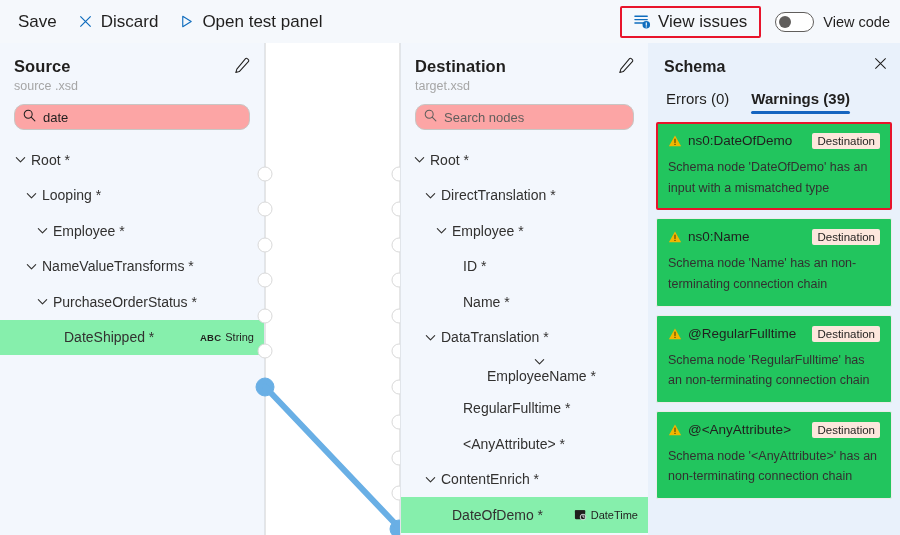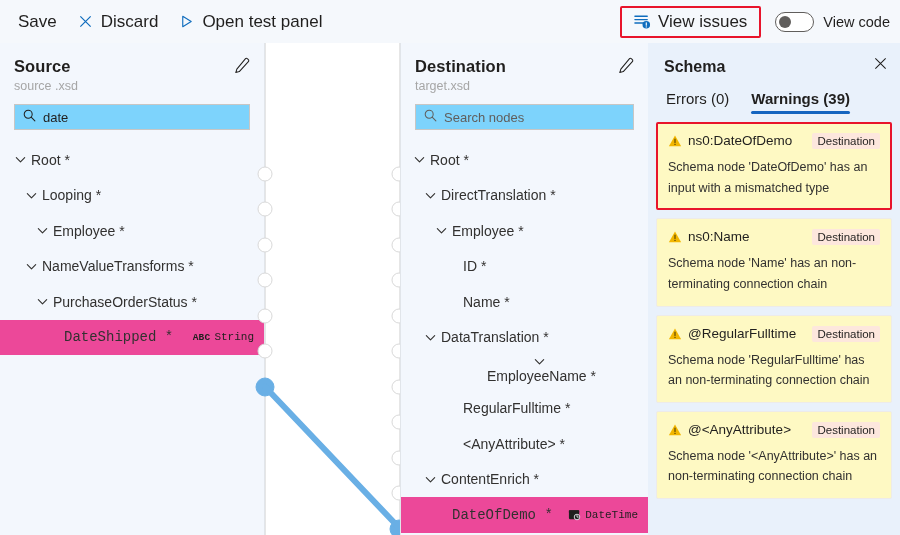--- a/index.html
+++ b/index.html
@@ -53,34 +53,34 @@
   #source-panel { left: 0; width: 265px; }
   #dest-panel   { left: 400px; width: 248px; border-right: none; border-left: 1px solid #e1e5ea; }
 
   .panel-head { padding: 14px 14px 0 14px; position: relative; }
   .panel-title { font-size: 16.5px; font-weight: bold; color: #201f1e; letter-spacing: .1px; }
   .panel-sub { font-size: 12.5px; color: #a6a6a6; margin-top: 3px; }
   .edit-ico { position: absolute; right: 13px; top: 14px; cursor: pointer; }
 
   .searchbox {
     margin: 11px 14px 0 14px; height: 26px;
-    background: #7dd3fc; border: 1px solid #c8c6c4; border-radius: 0;
+    background: #fca5a5; border: 1px solid #c8c6c4; border-radius: 10px;
     display: flex; align-items: center; gap: 7px; padding: 0 8px;
   }
   .searchbox .s-ico { flex: 0 0 auto; }
   .searchbox .s-txt { font-size: 13px; color: #201f1e; }
   .searchbox .s-txt.ph { color: #605e5c; }
 
   .tree { position: relative; margin-top: 12px; }
   .trow {
     height: 35.5px; display: flex; align-items: center;
     font-size: 14px; color: #323130; position: relative;
     cursor: pointer;
   }
-  .trow.sel { background: #ec4899; font-family: Liberation Mono, monospace; }
+  .trow.sel { background: #86efac; }
   .chev { width: 13px; height: 13px; margin-right: 4px; flex: 0 0 auto; }
   .chev.blank { visibility: hidden; }
   .tlabel { white-space: nowrap; }
   .type-badge {
     position: absolute; right: 10px; display: flex; align-items: center; gap: 4px;
     font-size: 11px; color: #201f1e;
   }
   .abc { font-size: 9.5px; font-weight: bold; letter-spacing: .2px; }
 
   
@@ -105,21 +105,21 @@
   .iss-close { position: absolute; right: 12px; top: 13px; cursor: pointer; }
   .iss-tabs { display: flex; gap: 22px; padding: 14px 18px 0 18px; }
   .iss-tab { font-size: 15px; color: #201f1e; padding-bottom: 7px; cursor: pointer; position: relative; }
   .iss-tab.active { font-weight: bold; }
   .iss-tab.active::after {
     content: ""; position: absolute; left: 0; right: 0; bottom: 0;
     height: 3px; background: #1565c0; border-radius: 2px;
   }
   .iss-list { padding: 8px 8px 0 8px; }
   .iss-card {
-    background: #fef9c3; border: 1px solid #edebe9; border-radius: 2px;
+    background: #22c55e; border: 1px solid #edebe9; border-radius: 2px;
     padding: 10px 11px 11px 11px; margin-bottom: 8px; position: relative;
     cursor: pointer;
   }
   .iss-card.highlight { border: 2px solid #e8142b; padding: 9px 10px 10px 10px; }
   .iss-card-top { display: flex; align-items: flex-start; }
   .warn-ico { flex: 0 0 auto; margin-right: 6px; margin-top: 1px; }
   .iss-name { font-size: 13.5px; color: #201f1e; font-weight: normal; flex: 1 1 auto; }
   .iss-tag {
     background: #fde7dd; color: #201f1e; font-size: 11.5px;
     padding: 2px 5px; border-radius: 2px; white-space: nowrap; margin-left: 4px;

